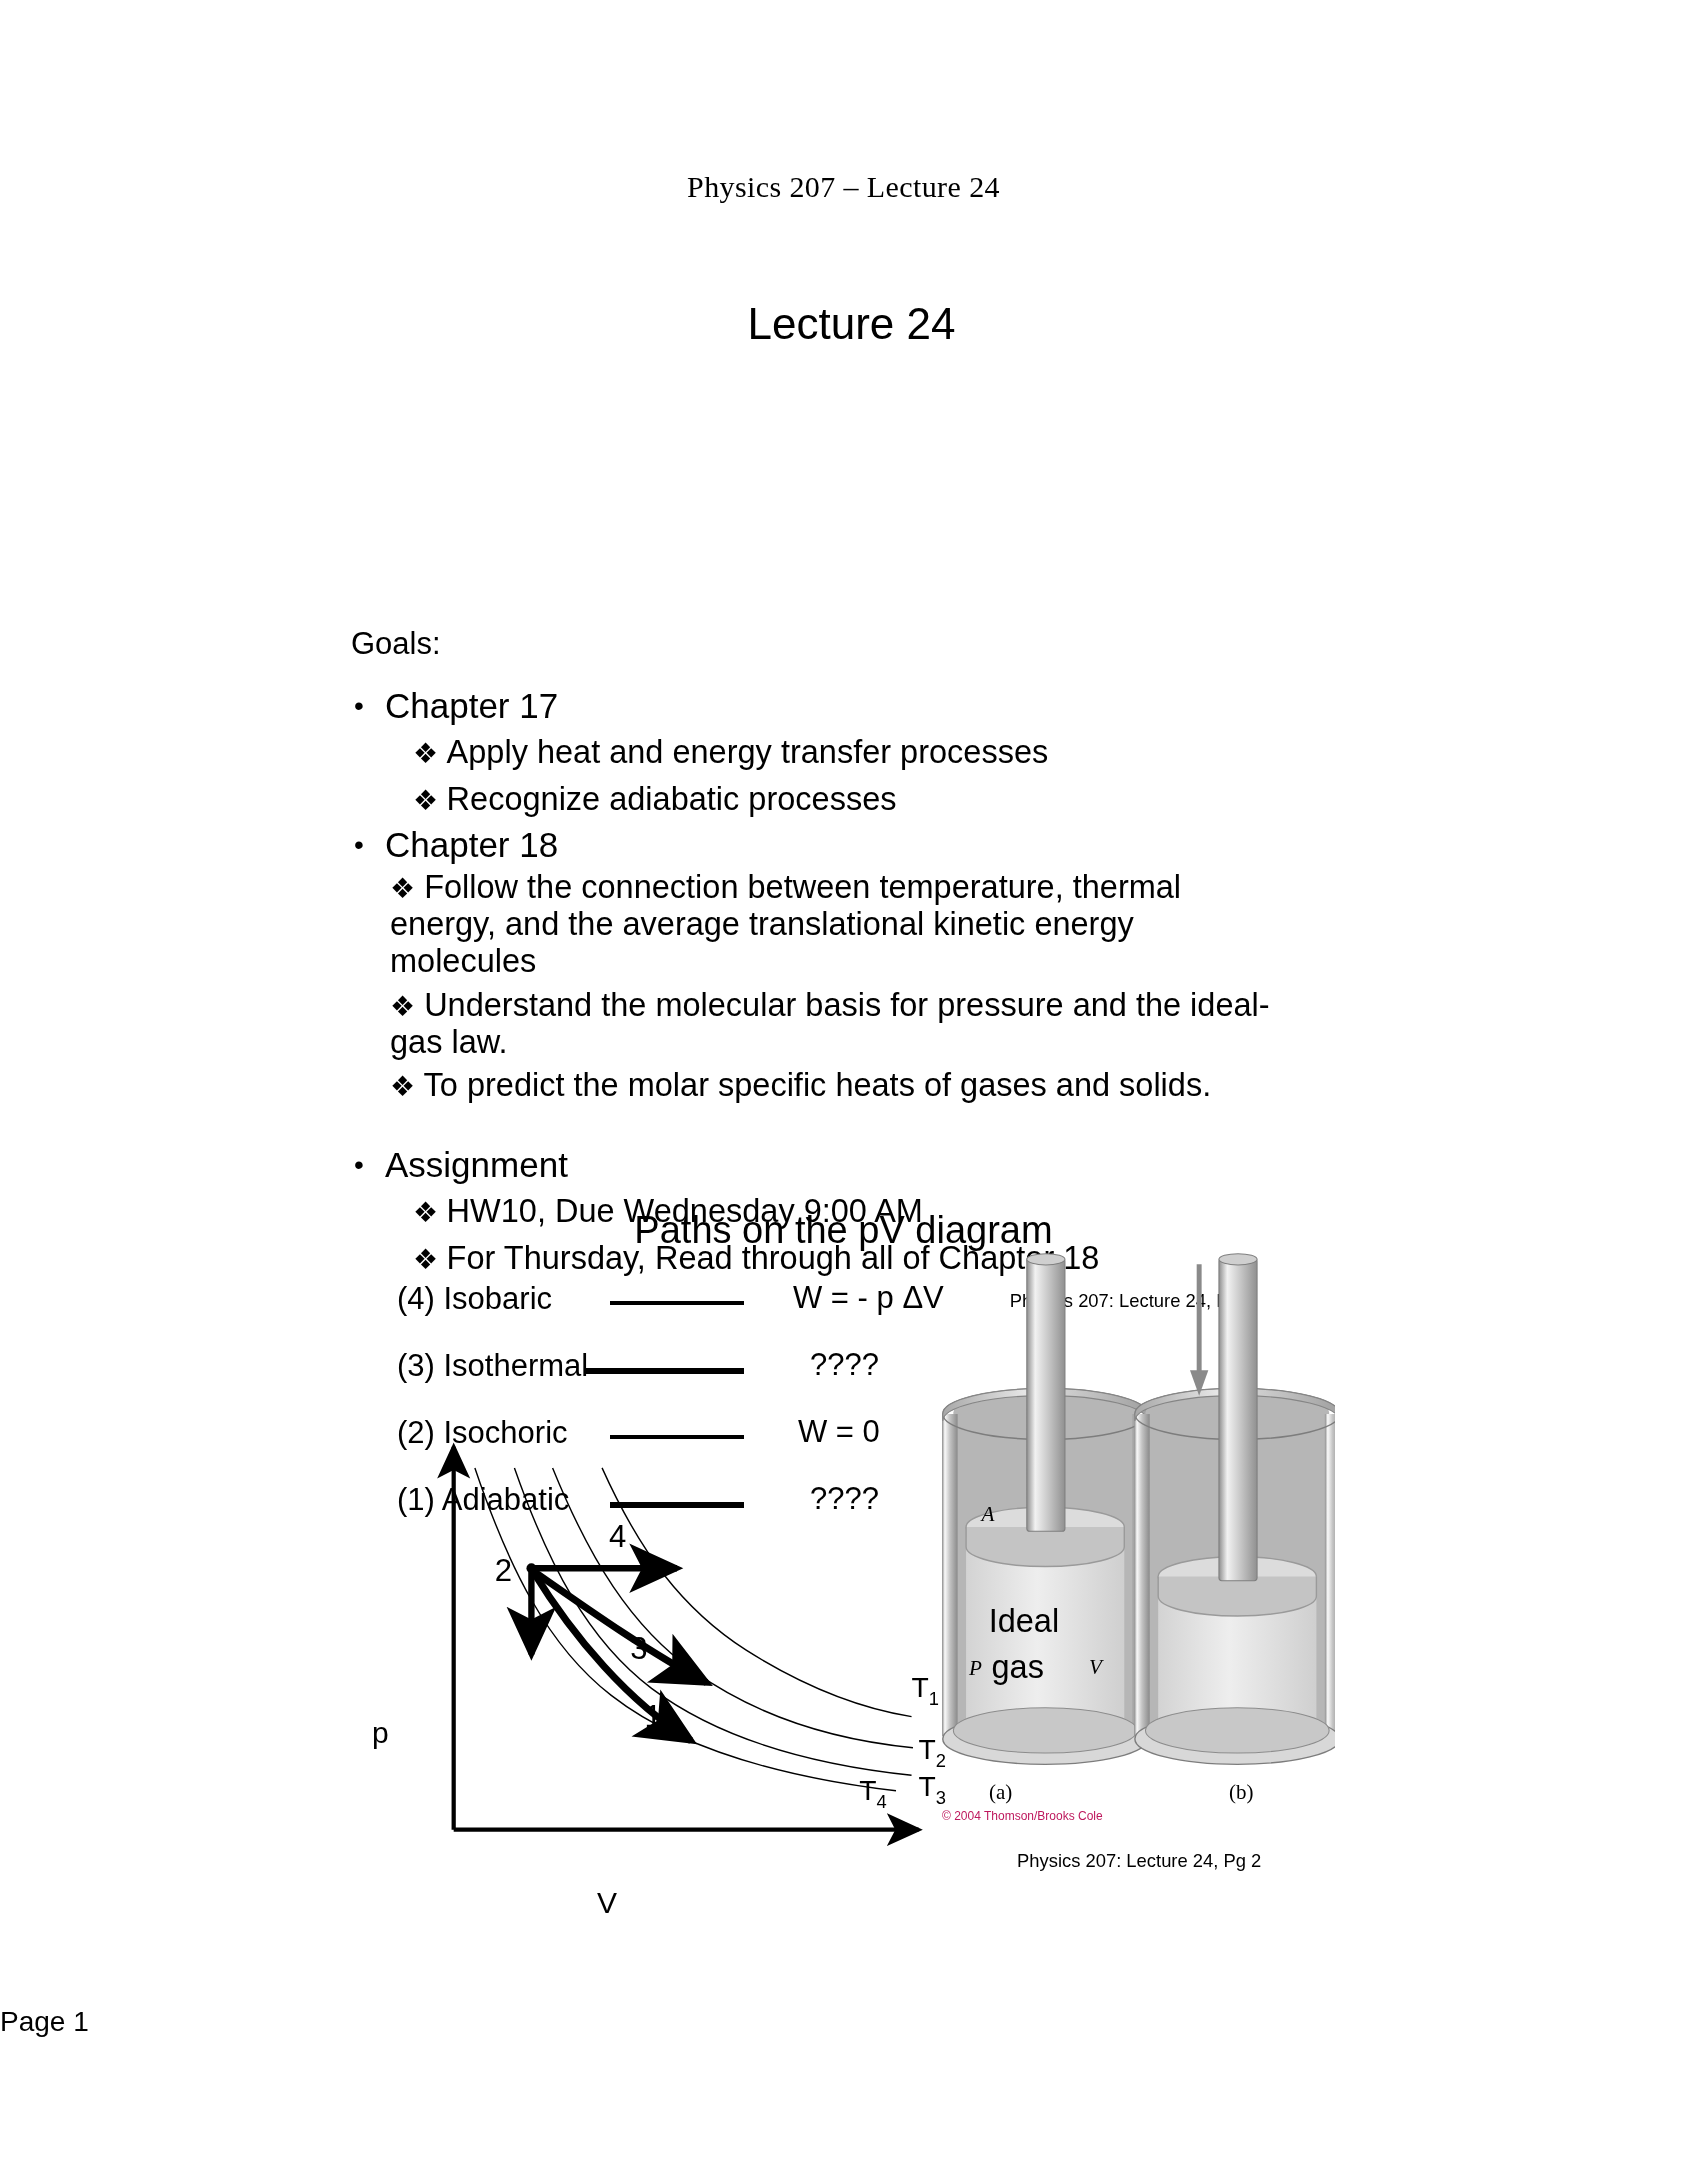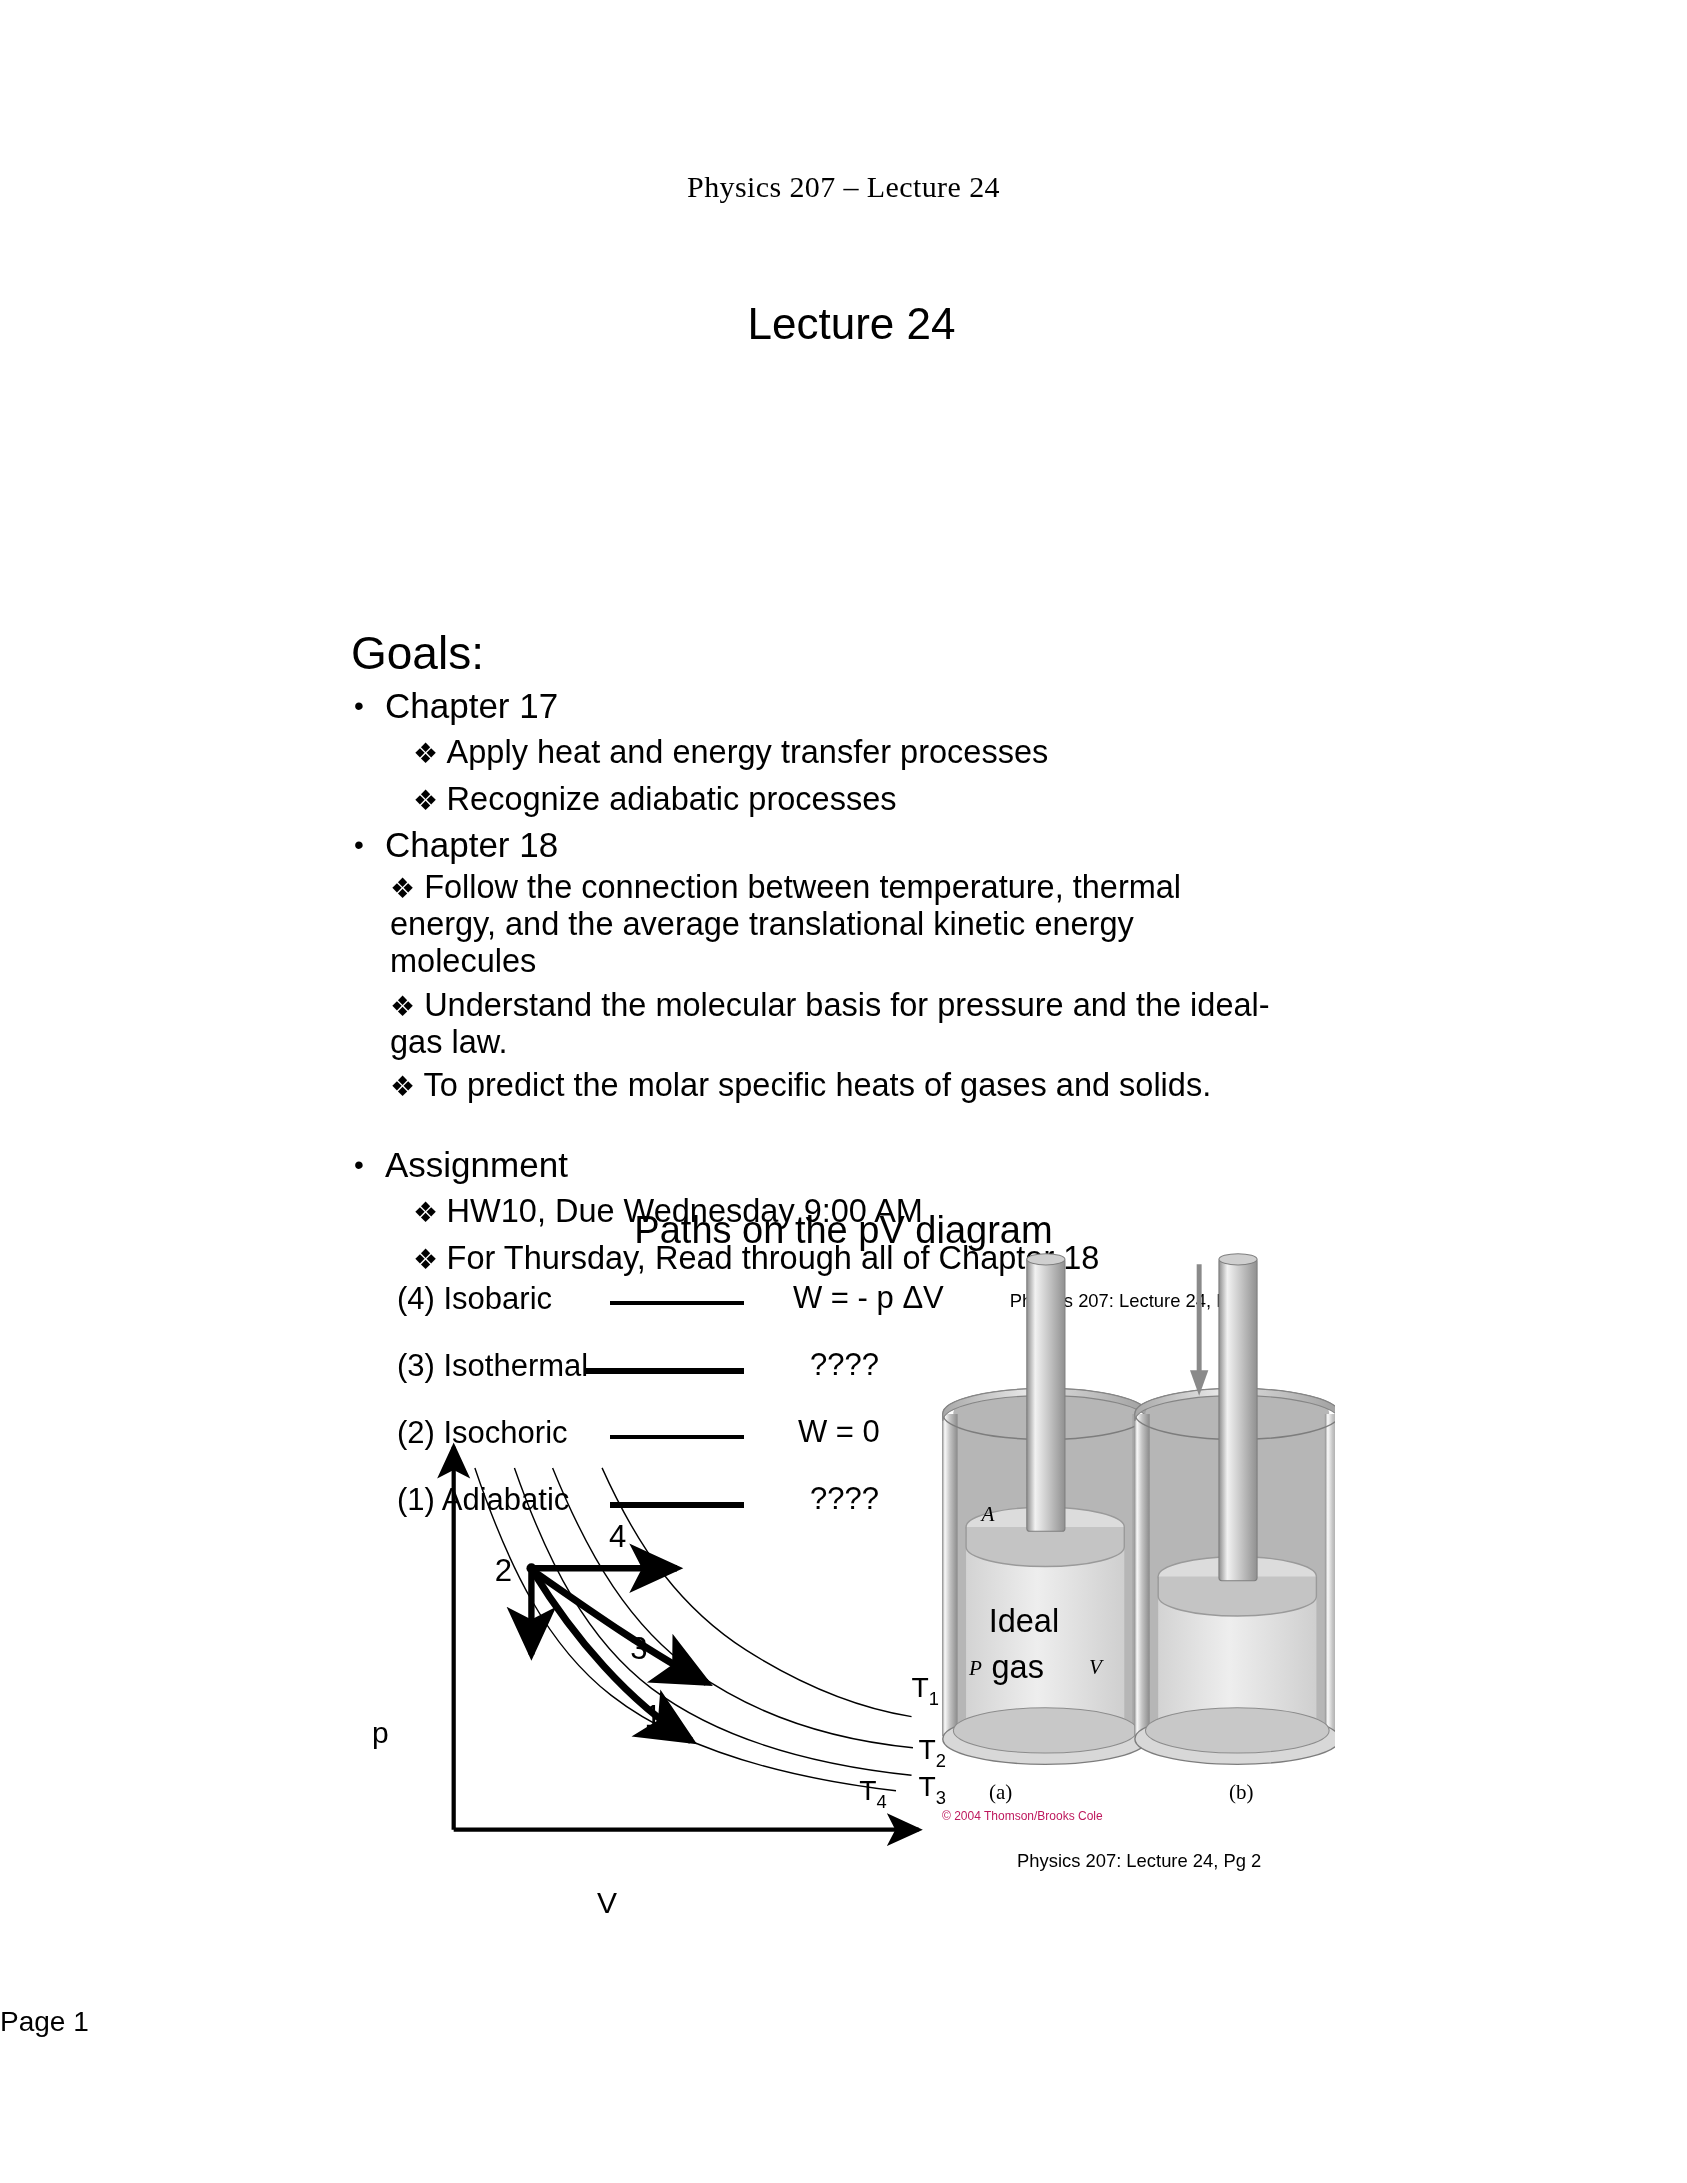--- a/index.html
+++ b/index.html
@@ -17,21 +17,21 @@
     font-size:30px; letter-spacing:0.4px;
   }
 
   
   #slide1 { top:283px; left:0; width:1687px; height:749px; }
   #lecture-title {
     top:15.5px; left:0; width:1687px; text-align:center;
     font-size:44px;
     padding-left:8px;
   }
-  #goals-label { top:343px; left:351px; font-size:46px; }
+  #goals-label { top:343px; left:351px; font-size:31px; }
 
   .bullet-l1 {
     font-size:35px; line-height:1.12;
   }
   .bullet-l1 .dot {
     position:absolute; left:-31px; top:5.7px;
     font-size:28px; line-height:1;
   }
   .bullet-l2 {
     font-size:32.5px; line-height:1.14;

